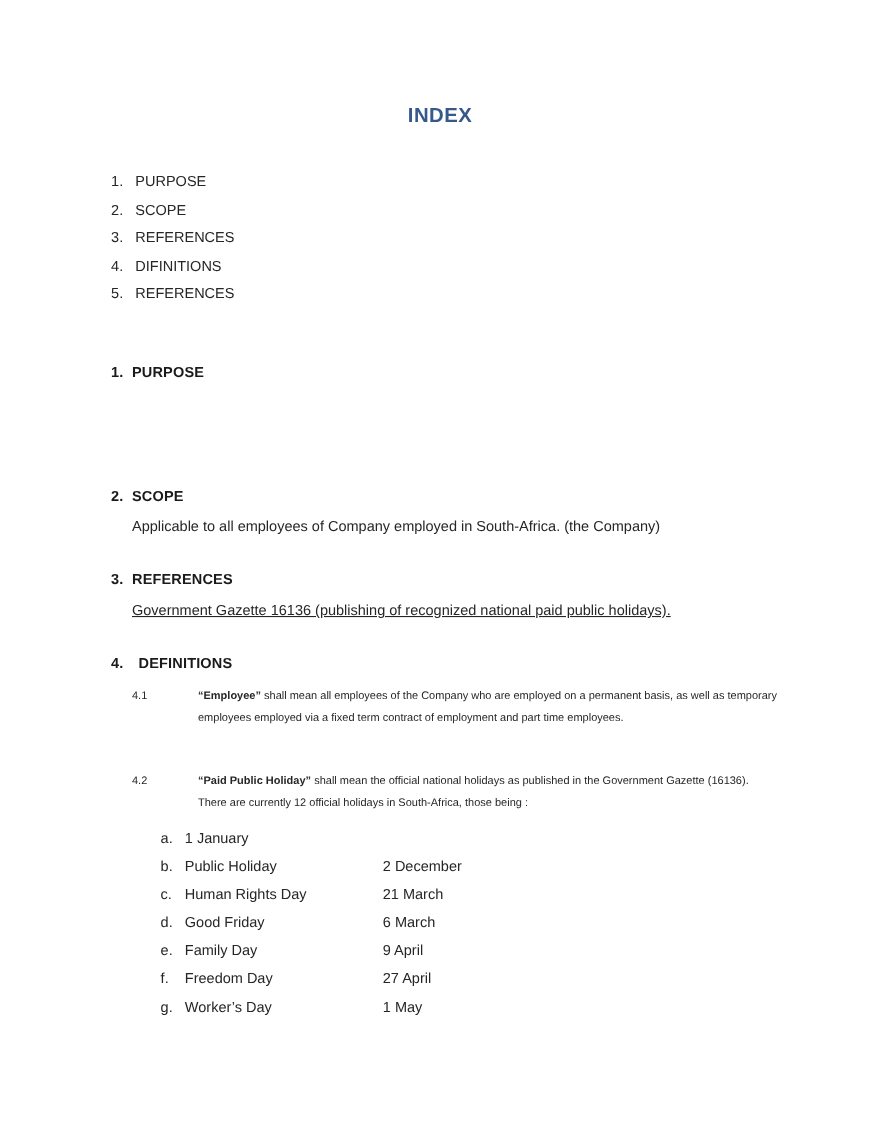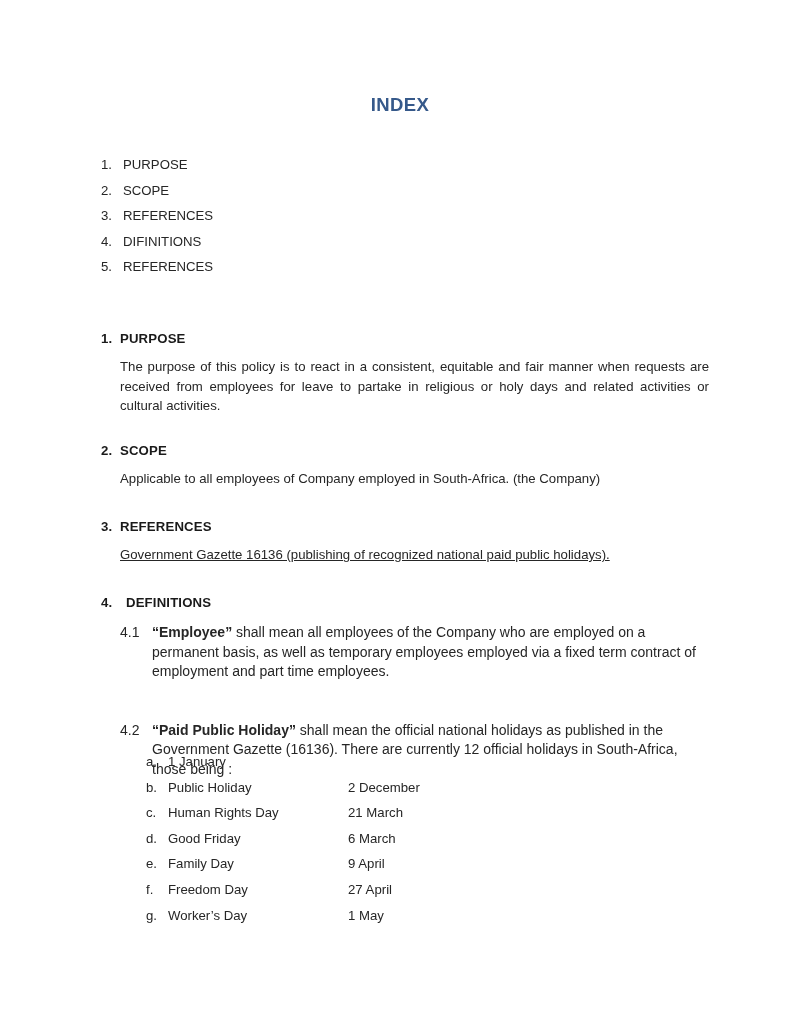--- a/index.html
+++ b/index.html
@@ -85,23 +85,24 @@
   .section-body.justified {
     text-align: justify;
     text-justify: inter-word;
     width: 589px;
   }
 
   
   .subclause {
     display: flex;
     align-items: flex-start;
-    font-size: 14px;
+    font-size: 10px;
     line-height: 19.6px;
     color: #262626;
+    gap: 28px;
   }
   .subclause .sub-num {
     flex: 0 0 32px;
     width: 32px;
     margin-left: 19px;
   }
   .subclause .sub-text {
     flex: 1 1 auto;
     max-width: 557px;
   }
@@ -163,21 +164,20 @@
       <span class="index-num">5.</span>
       <span class="index-label">REFERENCES</span>
     </div>
   </div>
 
   <div class="section" style="top:331px;">
     <div class="section-head">
       <span class="num">1.</span>
       <span>PURPOSE</span>
     </div>
-    <div class="section-body justified" style="margin-top:11px;">The purpose of this policy is to react in a consistent, equitable and fair manner when requests are received from employees for leave to partake in religious or holy days and related activities or cultural activities.</div>
   </div>
 
   <div class="section" style="top:443px;">
     <div class="section-head">
       <span class="num">2.</span>
       <span>SCOPE</span>
     </div>
     <div class="section-body" style="margin-top:11px;">Applicable to all employees of Company employed in South-Africa. (the Company)</div>
   </div>
 

